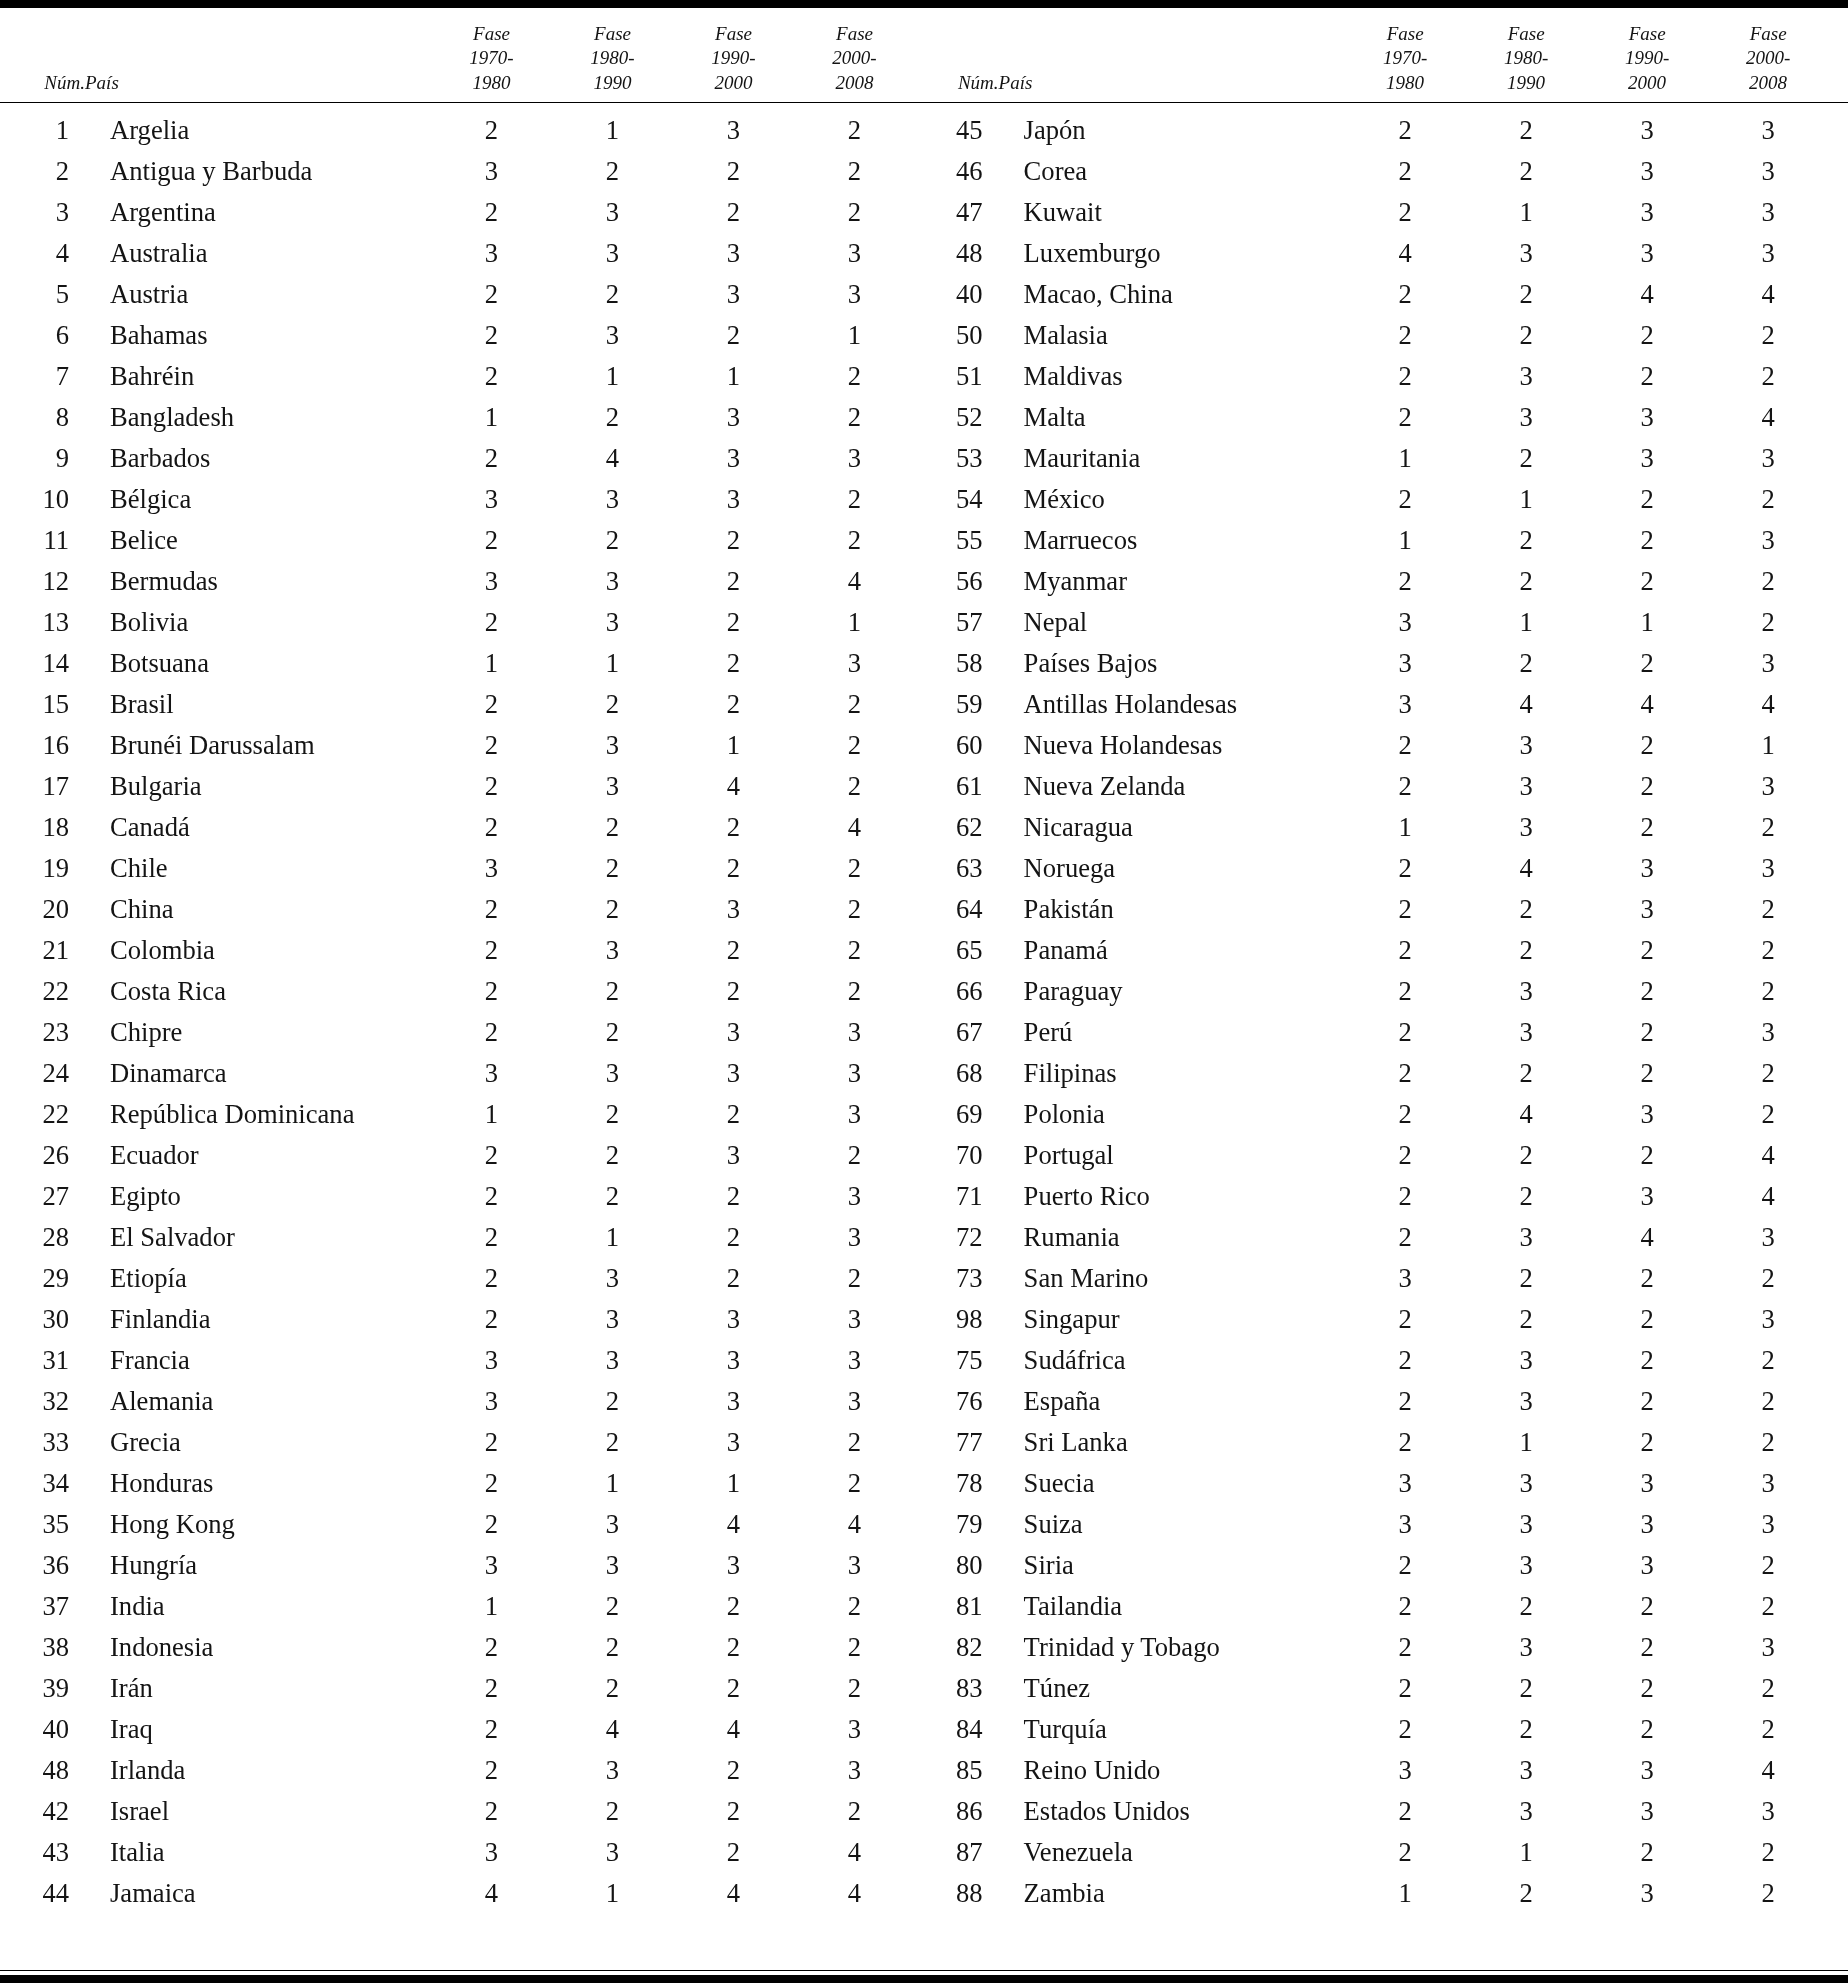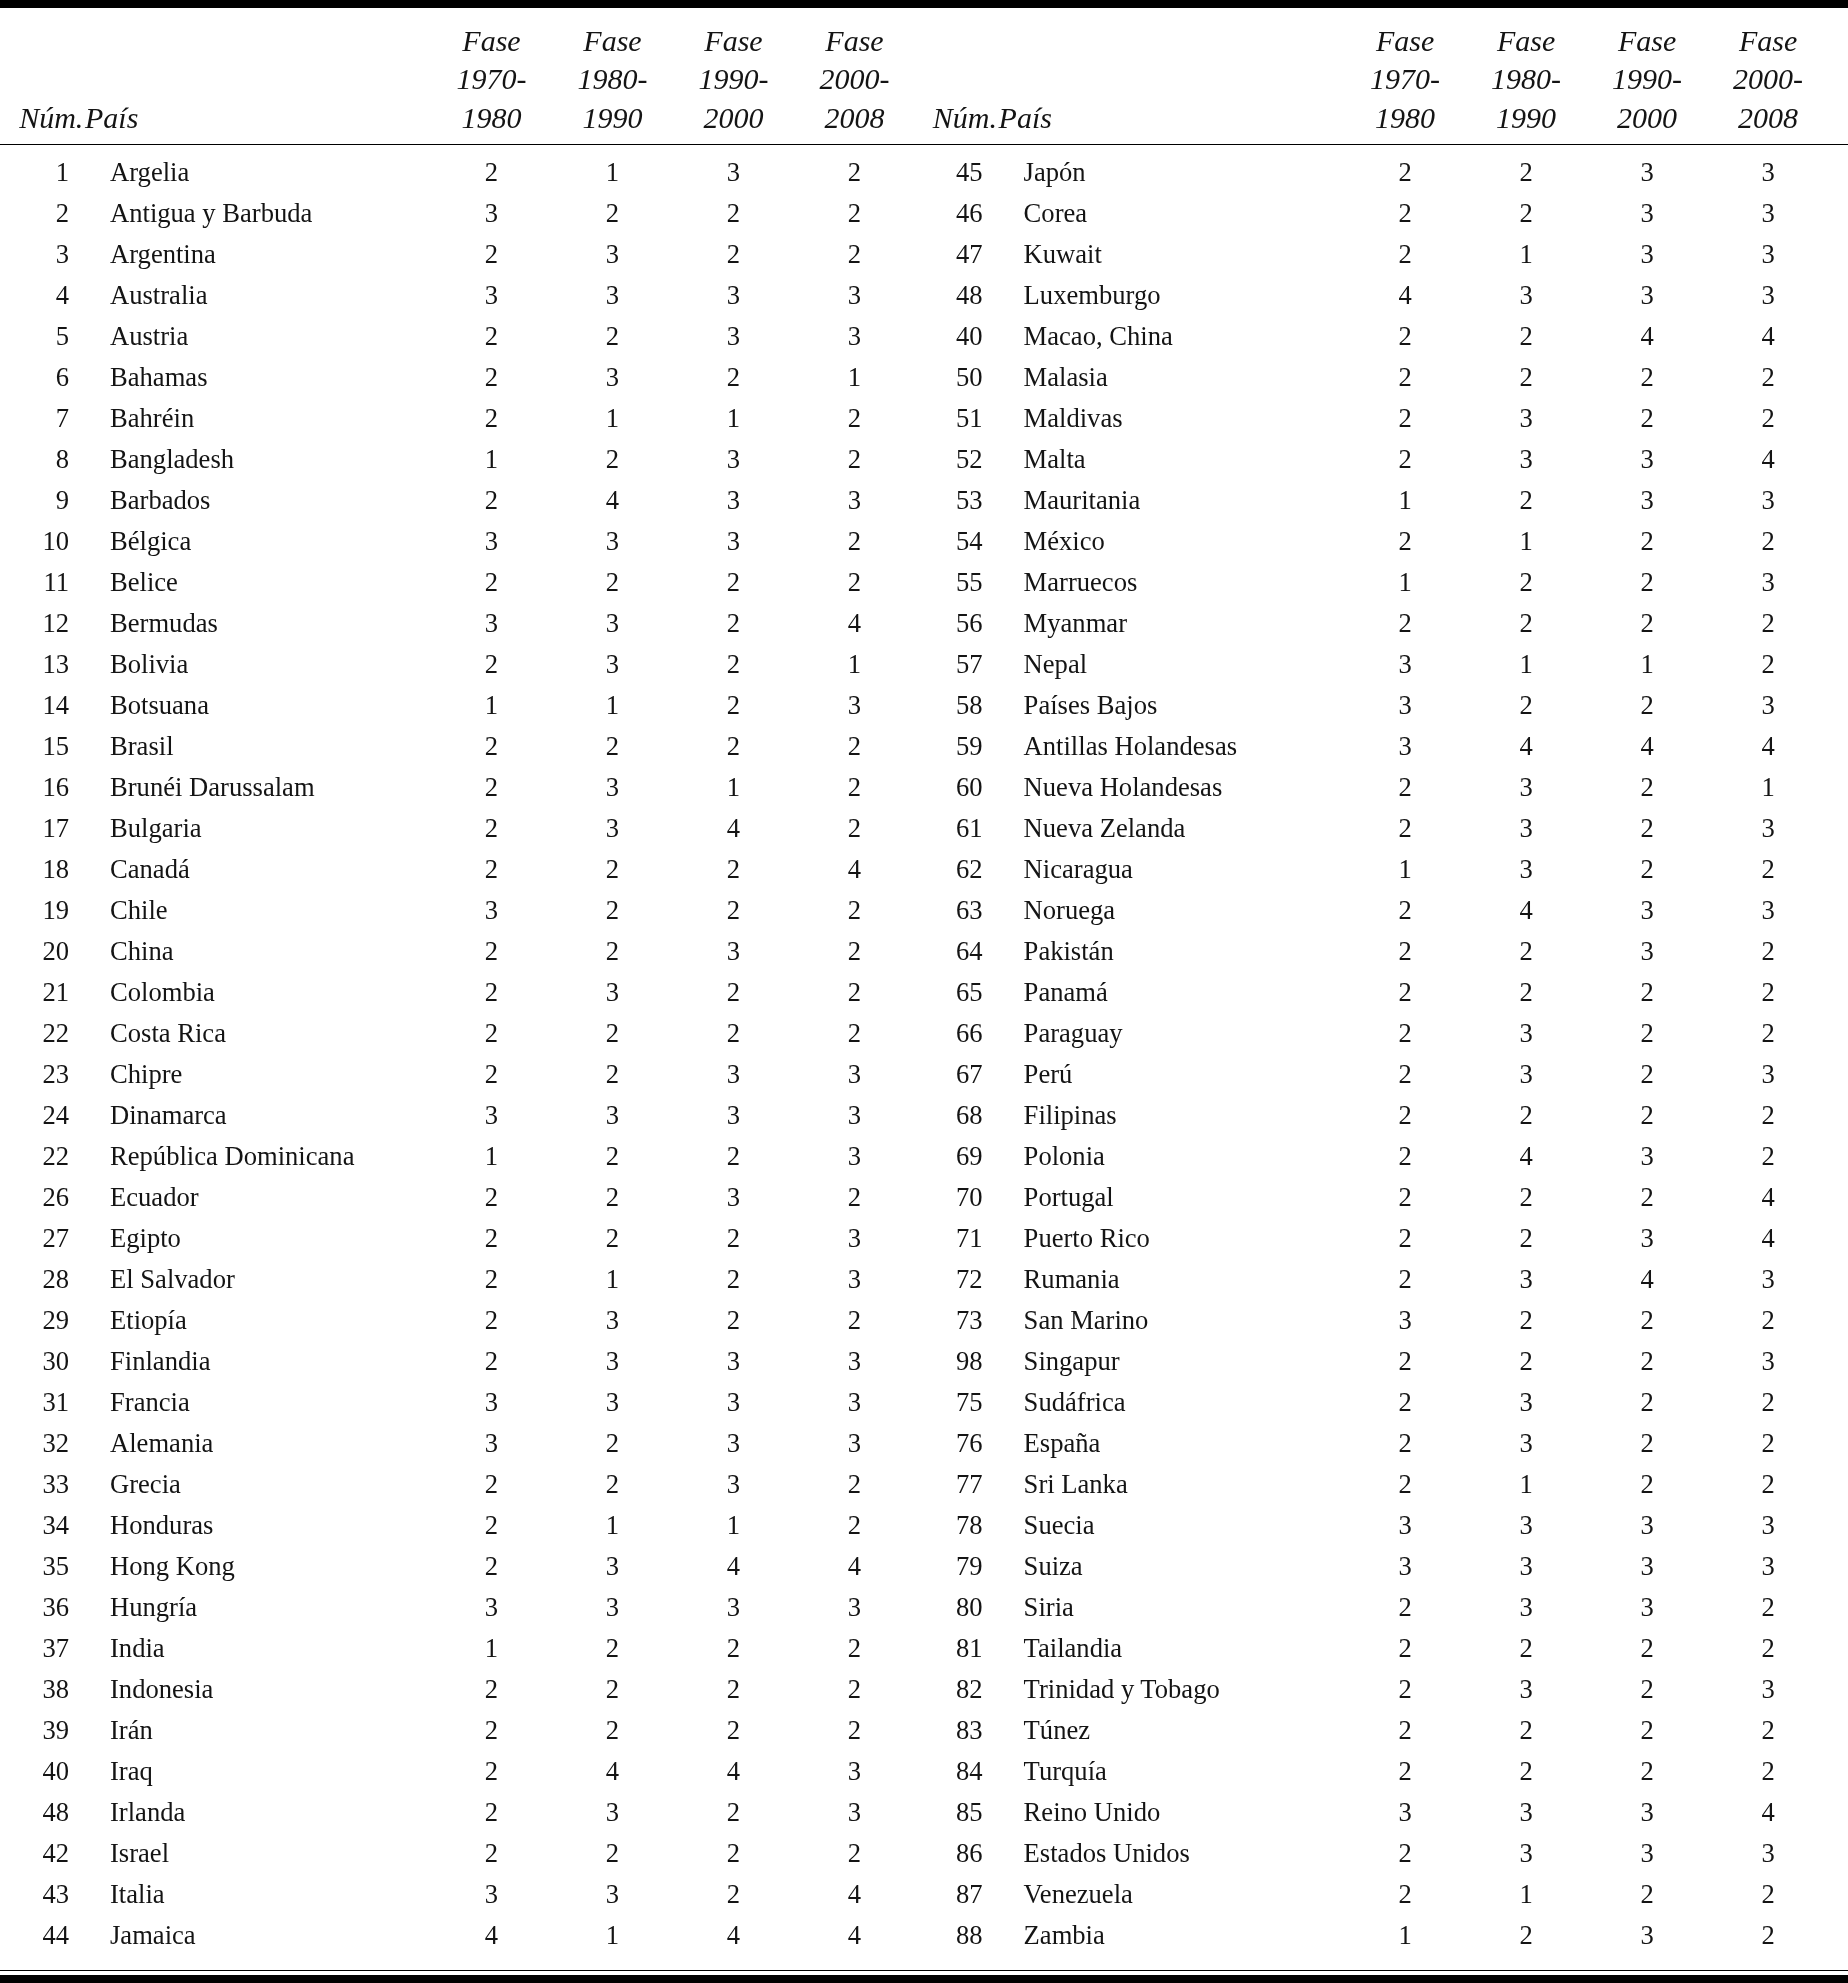--- a/index.html
+++ b/index.html
@@ -27,24 +27,24 @@
     border-bottom: 1.8px solid #000;
   }
   .half-head {
     display: grid;
     grid-template-columns: 71px 346px repeat(4, 121px);
     align-items: end;
     width: 903px;
   }
   .hcell {
     font-style: italic;
-    font-size: 30px;
+    font-size: 19px;
     line-height: 1.28;
   }
-  .num-h { text-align: center; padding-left: 3.5px; }
+  .num-h { text-align: right; padding-left: 3.5px; }
   .country-h { }
   .phase-h { text-align: center; white-space: pre-line; }
   .tbody-wrap {
     display: flex;
     gap: 10.6px;
     padding-top: 7px;
     flex: 1;
   }
   .half-body {
     display: flex;

